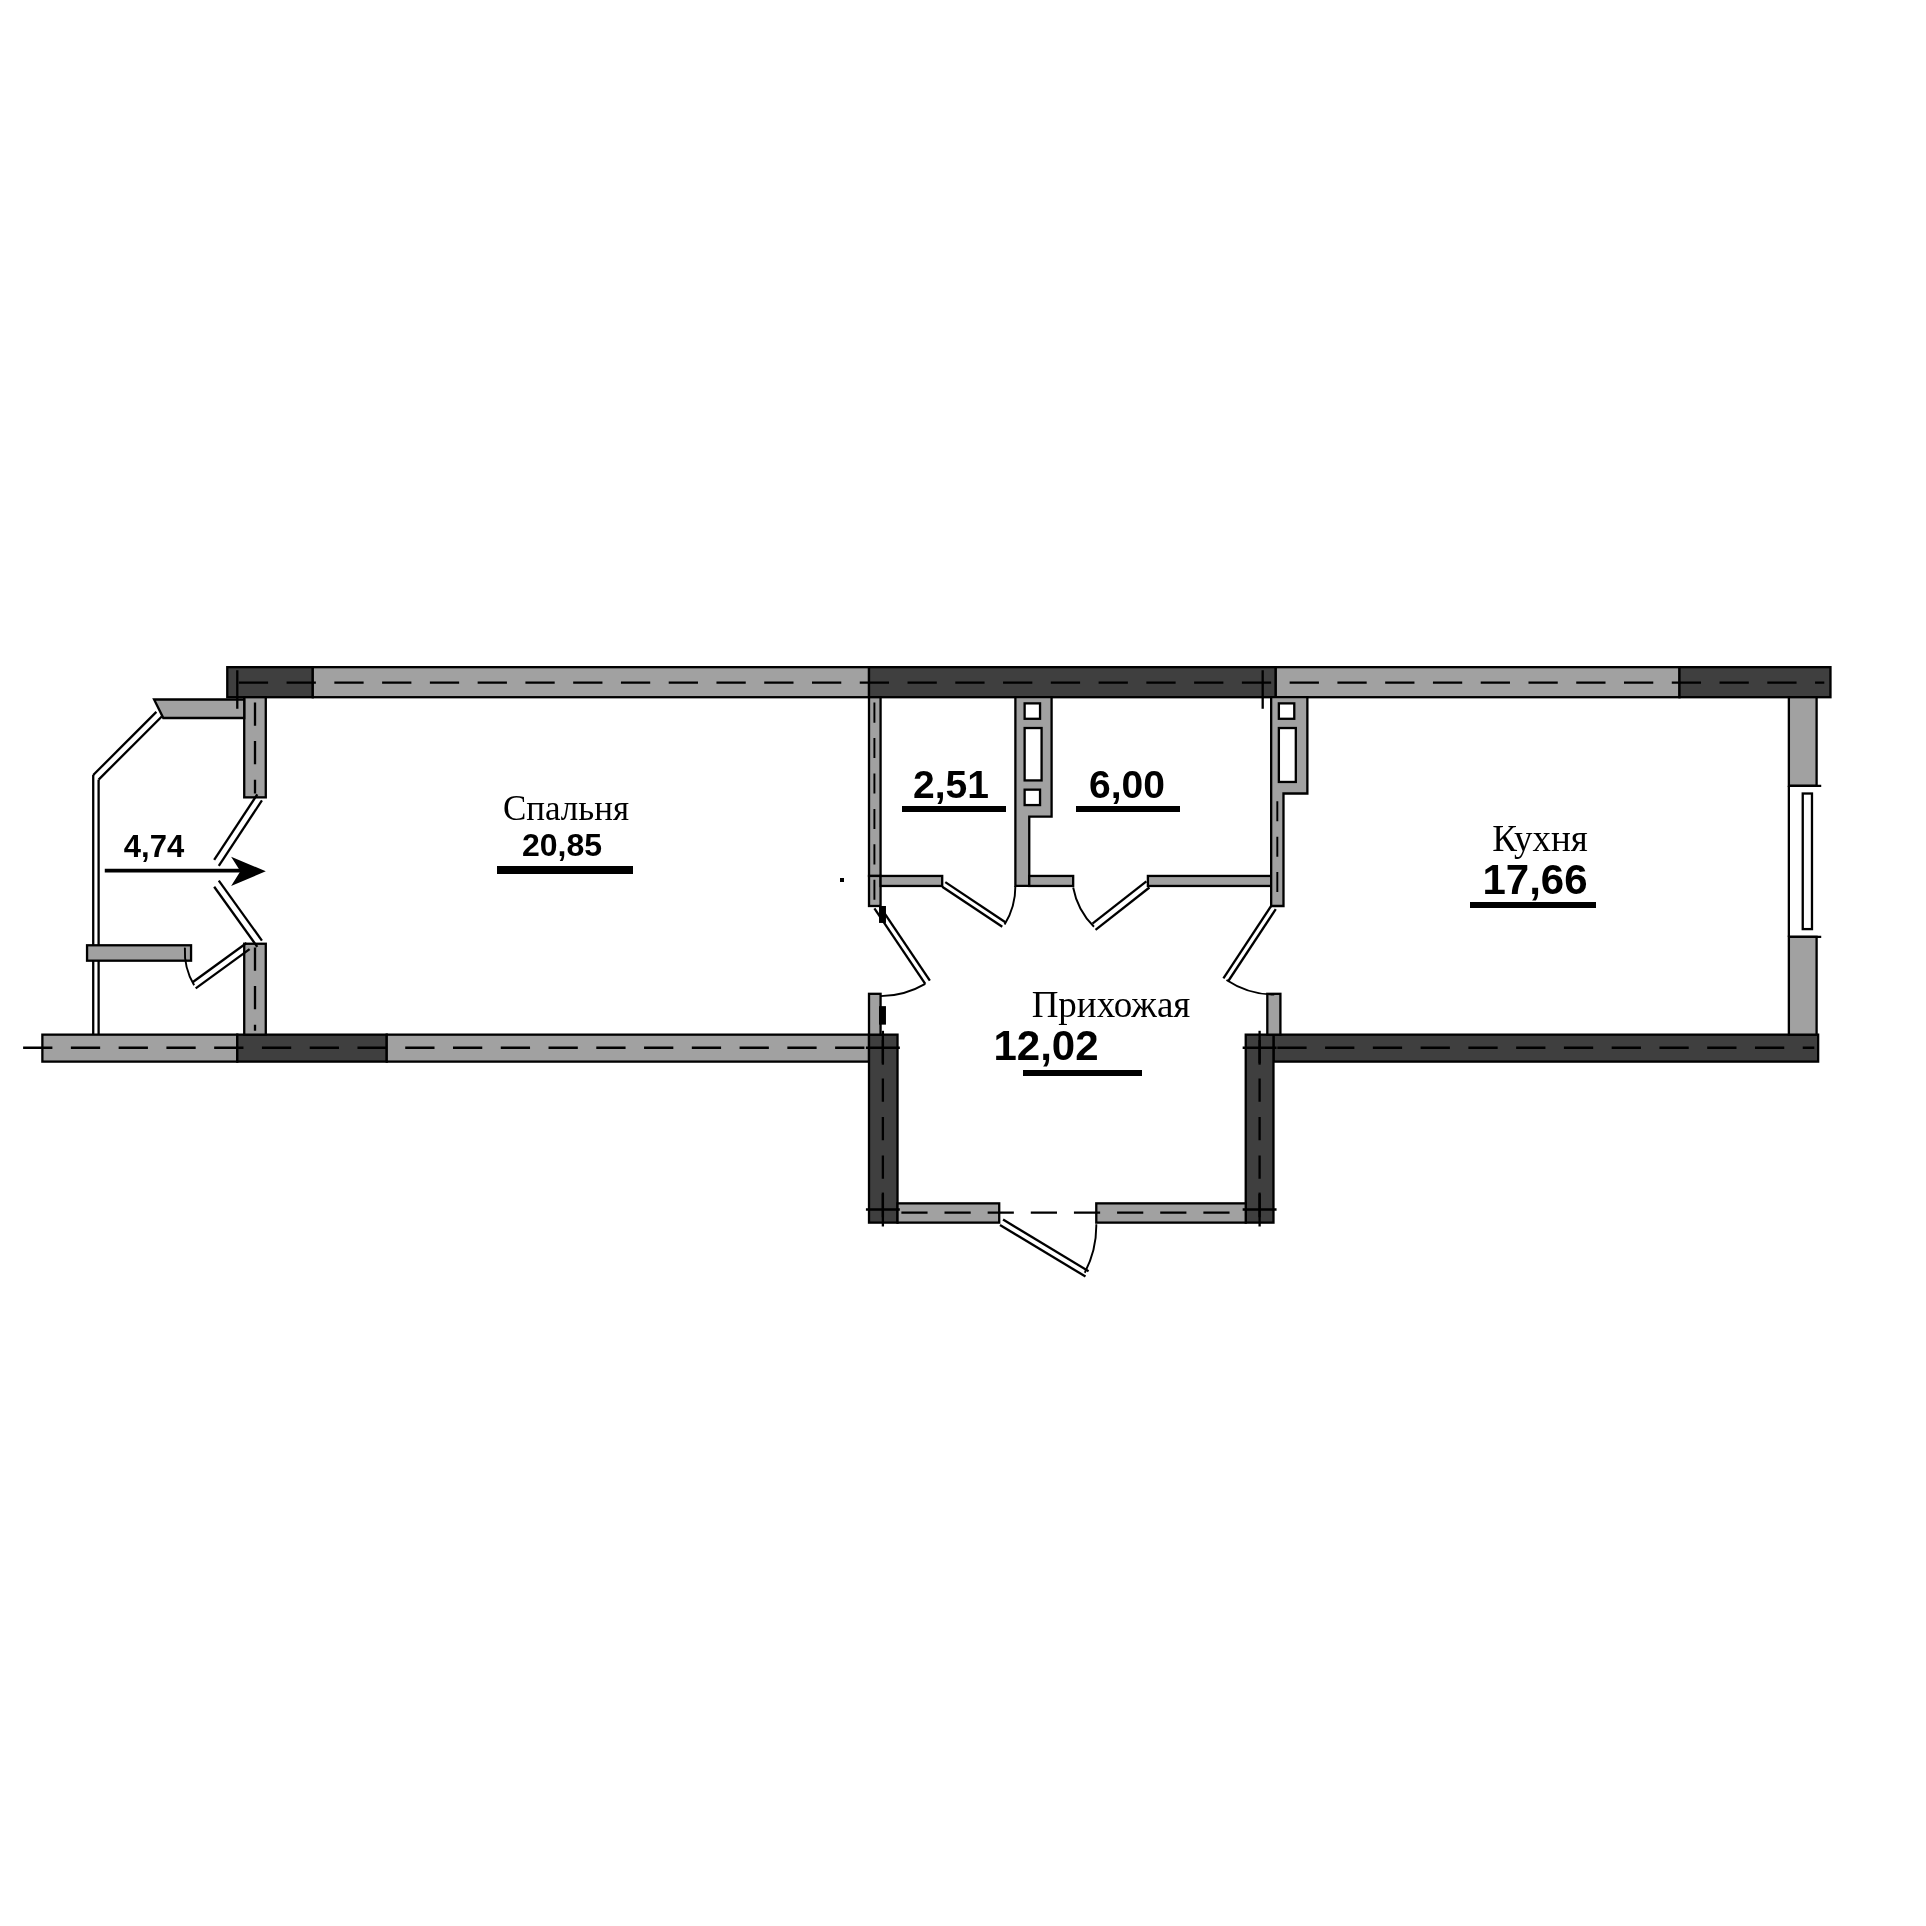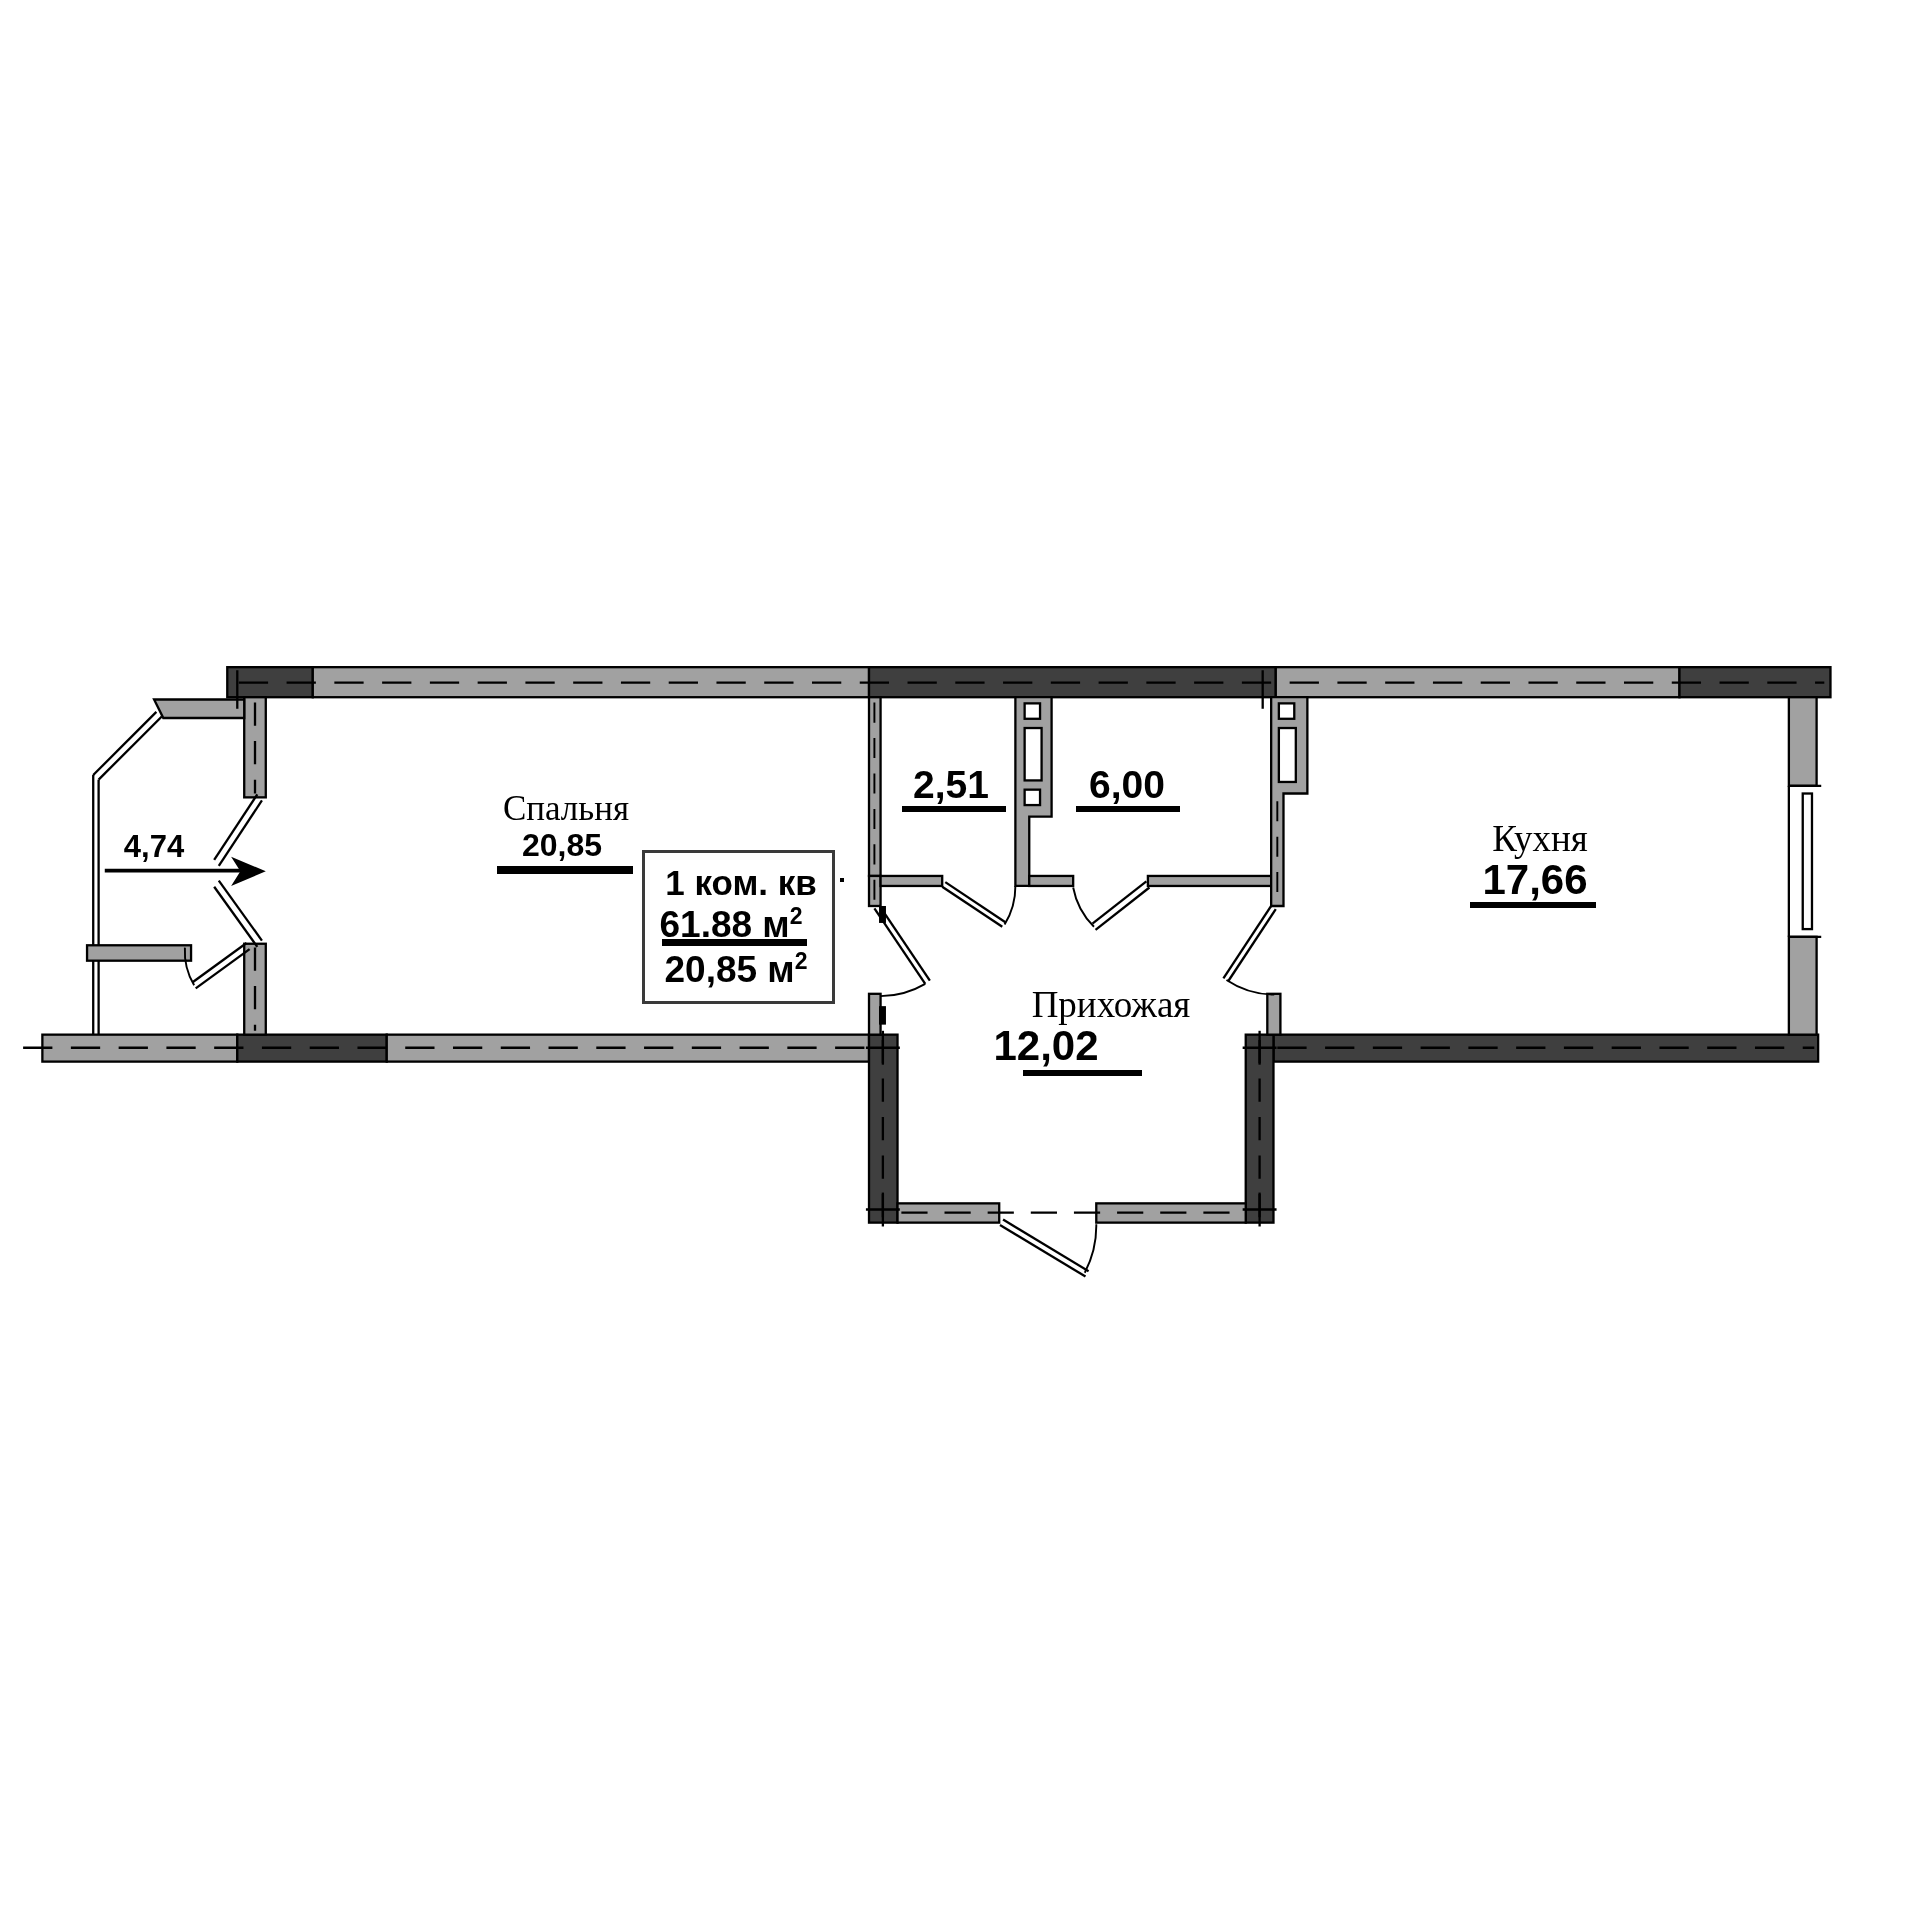--- a/index.html
+++ b/index.html
@@ -180,22 +180,16 @@
   <div class="rule" style="left:1076px;top:806px;width:104px;height:6.2px;"></div>
 
   <div class="lbl serif" style="left:1540px;top:838px;font-size:37px;">Кухня</div>
   <div class="lbl num" style="left:1535px;top:880px;font-size:42px;">17,66</div>
   <div class="rule" style="left:1470px;top:902px;width:126px;height:6.2px;"></div>
 
   <div class="lbl serif" style="left:1098px;top:1004px;font-size:37px;margin-left:13px;">Прихожая</div>
   <div class="lbl num" style="left:1046px;top:1046px;font-size:42px;">12,02</div>
   <div class="rule" style="left:1023px;top:1070px;width:119px;height:6.2px;"></div>
 
-  <div class="infobox">
-    <div class="lbl num" style="left:96px;top:29px;font-size:35px;">1 ком. кв</div>
-    <div class="lbl num" style="left:86px;top:71px;font-size:37px;"><span>61.88 м</span><span class="sup">2</span></div>
-    <div class="rule" style="left:17px;top:86px;width:145px;height:7px;"></div>
-    <div class="lbl num" style="left:91px;top:116px;font-size:37px;"><span>20,85 м</span><span class="sup">2</span></div>
-  </div>
   <div class="dot" style="left:840px;top:878px;"></div>
 
 </div>
 
 
 </body></html>

